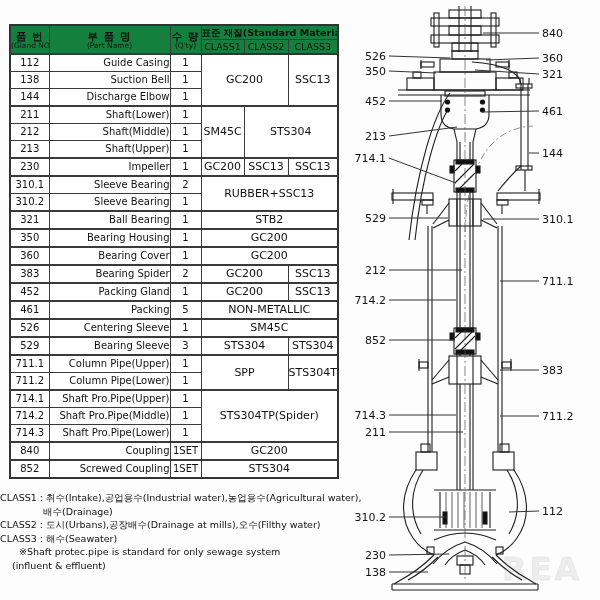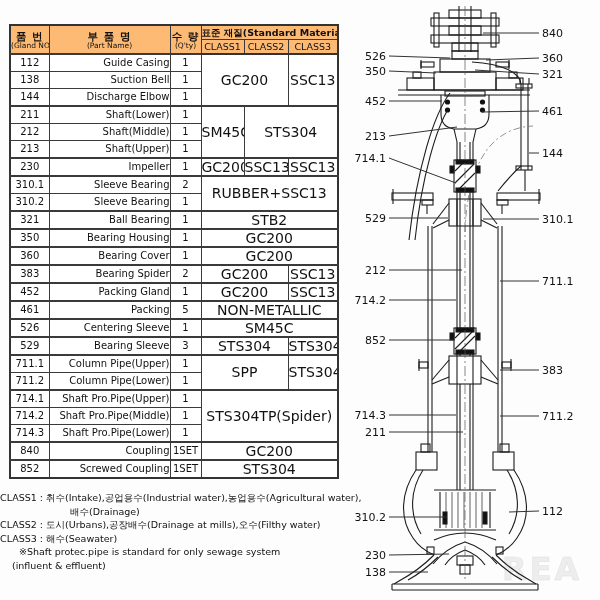--- a/index.html
+++ b/index.html
@@ -4,32 +4,32 @@
 <style>
   html,body{margin:0;padding:0}
   body{width:600px;height:600px;background:#fdfdfd;position:relative;overflow:hidden;
        font-family:"DejaVu Sans","Liberation Sans",sans-serif;color:#111}
   .stage{position:absolute;inset:0}
   
   table.parts{position:absolute;left:9px;top:24px;width:328px;border-collapse:collapse;
       table-layout:fixed;font-size:10px;background:#fff;border:2px solid #333}
   th,td{border:1px solid #3a3a3a;padding:0;height:16px;line-height:1.05;text-align:center;
       font-weight:normal;overflow:hidden;white-space:nowrap}
-  thead th{background:#fdba74;height:13px}
+  thead th{background:#15803d;height:13px}
   thead tr:last-child th{border-bottom:2px solid #333}
   .ko{display:block;font-size:10.5px;font-weight:bold;letter-spacing:1px;padding-top:1px}
   .en{display:block;font-size:7.5px}
   th.mat{font-size:9.5px;font-weight:bold}
   th.cls{font-size:9.5px}
   td.l{text-align:right;padding-left:5px}
-  td.m{font-size:14px}
+  td.m{font-size:11px}
   tr.grp td{border-top-width:2px}
   
   .notes{position:absolute;left:0;top:491px;font-size:9.5px;line-height:13.5px;white-space:nowrap}
-  .notes .n2{margin-left:70px}
+  .notes .n2{margin-left:43px}
   .notes .n5{margin-left:19px}
   .notes .n6{margin-left:12px}
   
   svg.diagram{position:absolute;left:0;top:0;width:600px;height:600px;pointer-events:none}
   svg .lbl{font-size:11px;fill:#111}
   svg .ldr{stroke:#333;stroke-width:1}
   svg .wm{font-size:32px;font-weight:bold;fill:#ededed;stroke:#e2e2e2;stroke-width:0.6;letter-spacing:3px}
 </style>
 </head>
 <body>

